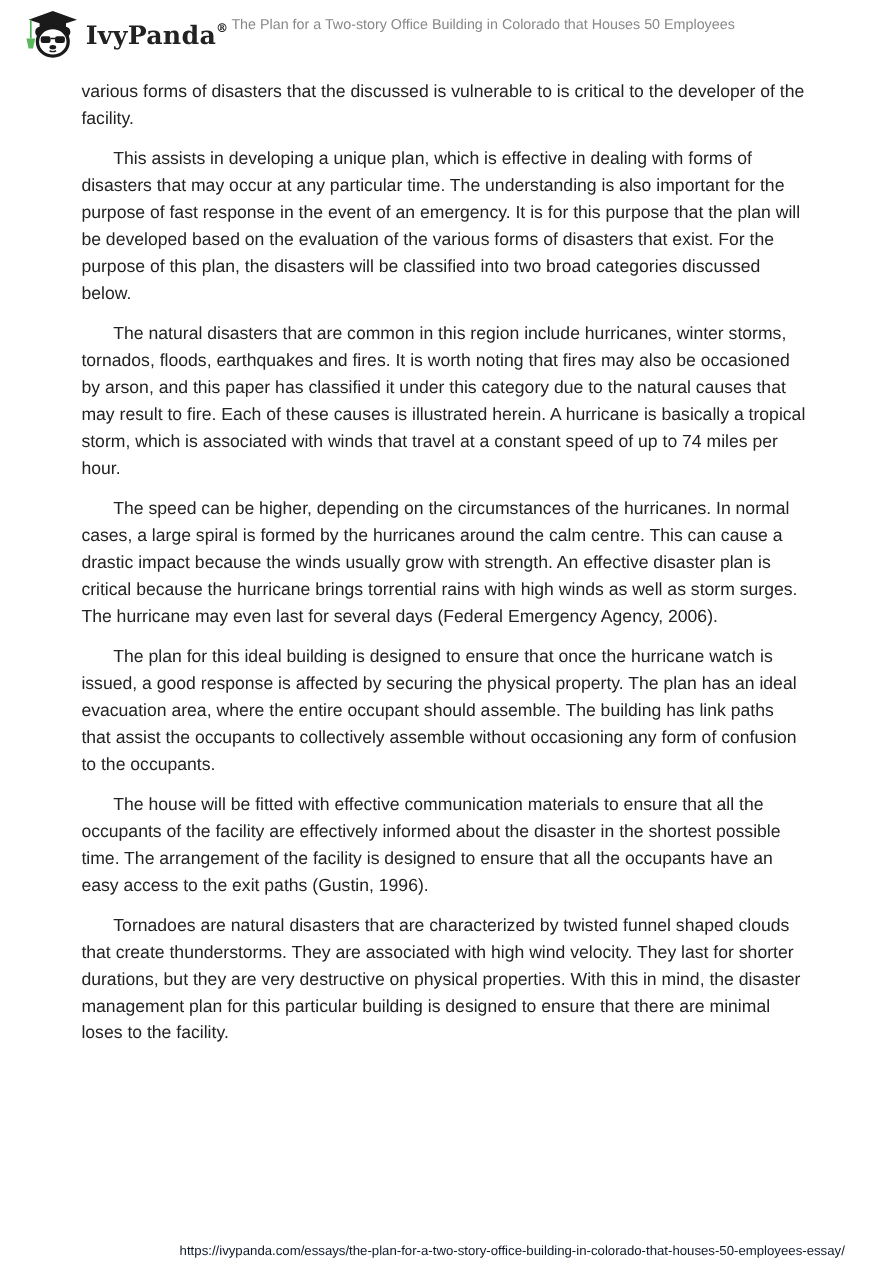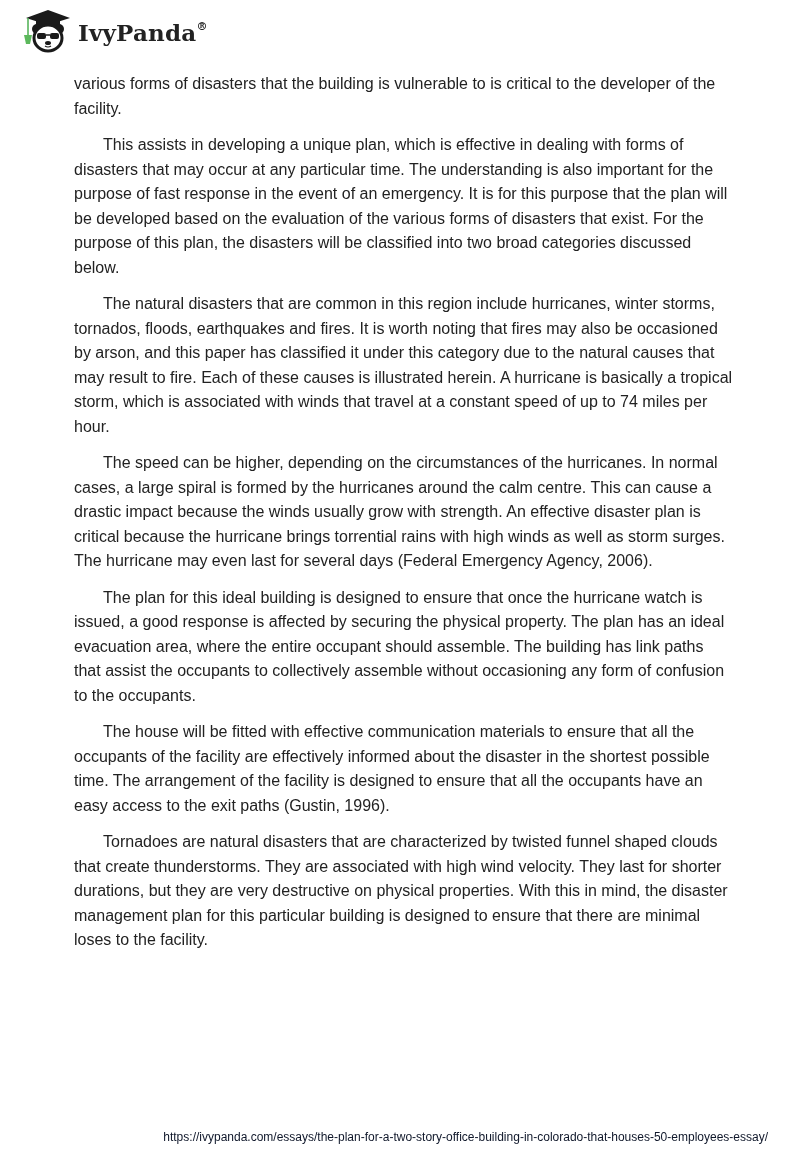--- a/index.html
+++ b/index.html
@@ -61,24 +61,25 @@
         <rect x="19" y="25" width="9" height="6" rx="2" fill="#1a1a1a"></rect>
         <rect x="32" y="25" width="9" height="6" rx="2" fill="#1a1a1a"></rect>
         <line x1="28" y1="27" x2="32" y2="27" stroke="#1a1a1a" stroke-width="1.5"></line>
 
         <ellipse cx="30" cy="35" rx="3" ry="2" fill="#1a1a1a"></ellipse>
         <path d="M27,38 Q30,40 33,38" stroke="#1a1a1a" stroke-width="1.2" fill="none"></path>
       </svg>
     </span>
     <span class="logo-text"><span>IvyPanda</span><span class="logo-reg">®</span></span>
   </div>
+  <div class="doc-title">The Plan for a Two-story Office Building in Colorado that Houses 50 Employees</div>
 </div>
 
 <div class="content">
-  <p class="cont">various forms of disasters that the building is vulnerable to is critical to the developer of the facility.</p>
+  <p class="cont">various forms of disasters that the discussed is vulnerable to is critical to the developer of the facility.</p>
   <p>This assists in developing a unique plan, which is effective in dealing with forms of disasters that may occur at any particular time. The understanding is also important for the purpose of fast response in the event of an emergency. It is for this purpose that the plan will be developed based on the evaluation of the various forms of disasters that exist. For the purpose of this plan, the disasters will be classified into two broad categories discussed below.</p>
   <p>The natural disasters that are common in this region include hurricanes, winter storms, tornados, floods, earthquakes and fires. It is worth noting that fires may also be occasioned by arson, and this paper has classified it under this category due to the natural causes that may result to fire. Each of these causes is illustrated herein. A hurricane is basically a tropical storm, which is associated with winds that travel at a constant speed of up to 74 miles per hour.</p>
   <p>The speed can be higher, depending on the circumstances of the hurricanes. In normal cases, a large spiral is formed by the hurricanes around the calm centre. This can cause a drastic impact because the winds usually grow with strength. An effective disaster plan is critical because the hurricane brings torrential rains with high winds as well as storm surges. The hurricane may even last for several days (Federal Emergency Agency, 2006).</p>
   <p>The plan for this ideal building is designed to ensure that once the hurricane watch is issued, a good response is affected by securing the physical property. The plan has an ideal evacuation area, where the entire occupant should assemble. The building has link paths that assist the occupants to collectively assemble without occasioning any form of confusion to the occupants.</p>
   <p>The house will be fitted with effective communication materials to ensure that all the occupants of the facility are effectively informed about the disaster in the shortest possible time. The arrangement of the facility is designed to ensure that all the occupants have an easy access to the exit paths (Gustin, 1996).</p>
   <p>Tornadoes are natural disasters that are characterized by twisted funnel shaped clouds that create thunderstorms. They are associated with high wind velocity. They last for shorter durations, but they are very destructive on physical properties. With this in mind, the disaster management plan for this particular building is designed to ensure that there are minimal loses to the facility.</p>
 </div>
 
 <div class="footer-url">https://ivypanda.com/essays/the-plan-for-a-two-story-office-building-in-colorado-that-houses-50-employees-essay/</div>
 

